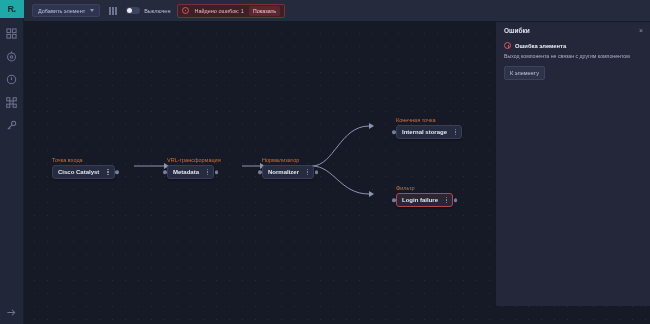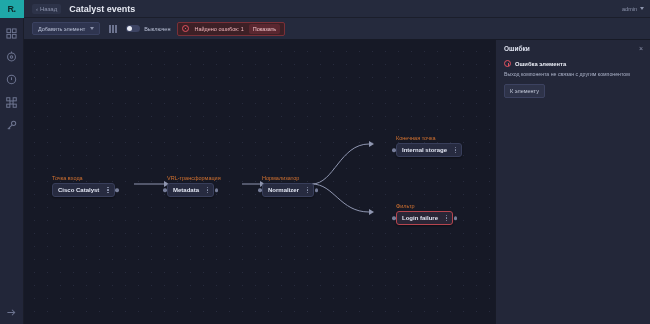--- a/index.html
+++ b/index.html
@@ -212,31 +212,20 @@
     </div>
     <div class="rail-ico rail-bottom">
       <svg width="11" height="11" viewBox="0 0 12 12" fill="none" stroke="currentColor" stroke-width="1.1">
         <path d="M1.5 6h8M6.5 3l3 3-3 3"></path>
       </svg>
     </div>
   </div>
 
   <div class="body">
 
-    <div class="header">
-      <div class="back">
-        <span class="chev">‹</span>
-        <span>Назад</span>
-      </div>
-      <div class="title">Catalyst events</div>
-      <div class="header-right">
-        <span class="admin">admin</span>
-        <span class="caret"></span>
-      </div>
-    </div>
 
     <div class="toolbar">
       <div class="btn-add">
         <span>Добавить элемент</span>
         <span class="caret"></span>
       </div>
       <div class="cols-ico">
           <i></i>
           <i></i>
           <i></i>

